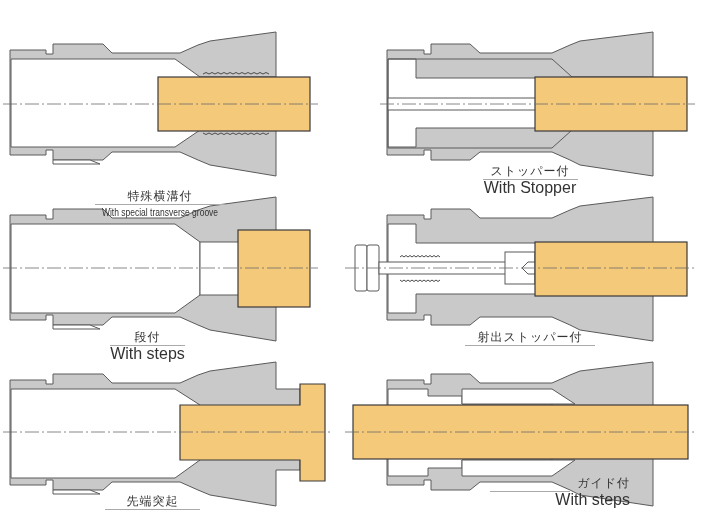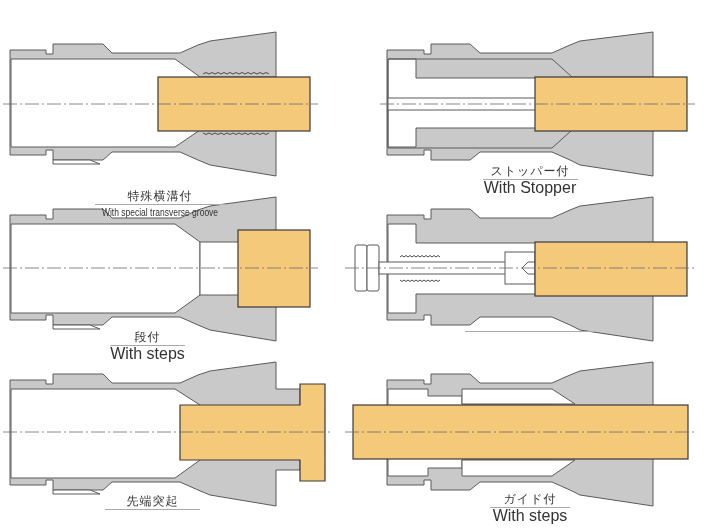--- a/index.html
+++ b/index.html
@@ -96,25 +96,26 @@
   <div class="en">With Stopper</div>
 </div>
 
 <div class="label" style="left:60px; top:330px; width:175px;">
   <div class="jp">段付</div>
   <div class="bar" style="width:75px;"></div>
   <div class="en">With steps</div>
 </div>
 
 <div class="label" style="left:430px; top:330px; width:200px;">
+  <div class="jp">射出ストッパー付</div>
   <div class="bar" style="width:130px;"></div>
 </div>
 
 <div class="label" style="left:60px; top:494px; width:185px;">
   <div class="jp">先端突起</div>
   <div class="bar" style="width:95px;"></div>
 </div>
 
-<div class="label" style="left:430px; top:492px; width:200px;">
+<div class="label" style="left:430px; top:476px; width:200px;text-align:right;">
   <div class="jp">ガイド付</div>
   <div class="bar" style="width:80px;"></div>
   <div class="en">With steps</div>
 </div>
 
 </body></html>

